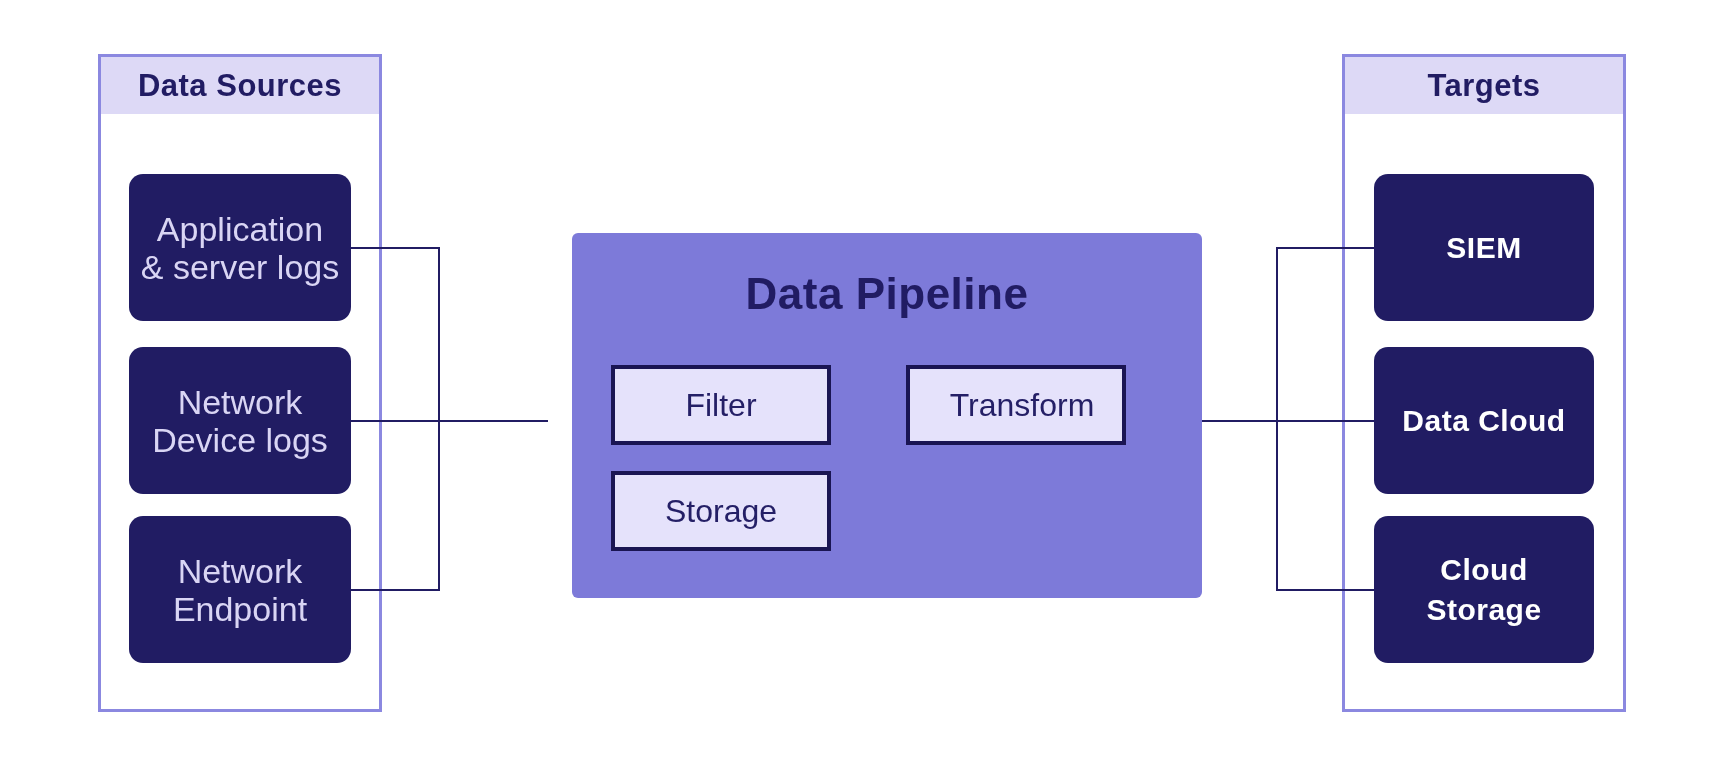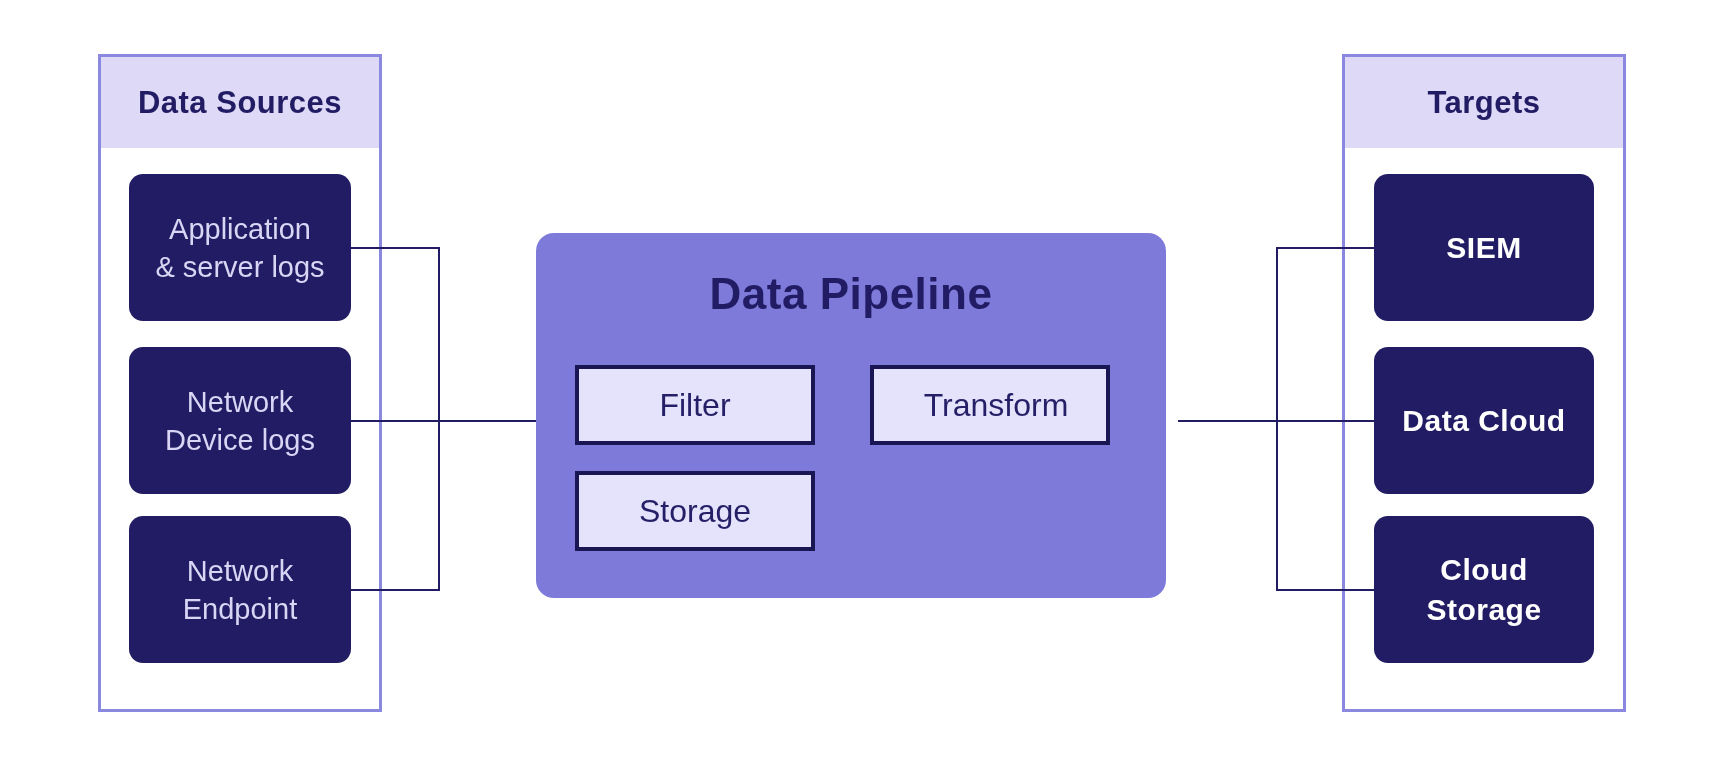--- a/index.html
+++ b/index.html
@@ -4,41 +4,41 @@
 <style>
   html,body{margin:0;padding:0;background:#ffffff;}
   body{font-family:"Liberation Sans","DejaVu Sans",sans-serif;}
   .canvas{position:relative;width:1719px;height:783px;background:#ffffff;overflow:hidden;}
 
   
   .panel{position:absolute;top:54px;width:284px;height:658px;background:#ffffff;
          border:3px solid var(--panel-border,#8b88e0);box-sizing:border-box;}
   .panel.left{left:98px;}
   .panel.right{left:1342px;}
-  .panel-header{height:91px;background:var(--lavender,#ddd9f6);display:flex;
+  .panel-header{height:57px;background:var(--lavender,#ddd9f6);display:flex;
                 align-items:center;justify-content:center;}
   .panel-header span{font-size:31px;font-weight:bold;color:var(--navy,#211c63);letter-spacing:.5px;}
 
   
   .node{position:absolute;background:var(--navy,#211c63);border-radius:14px;
         display:flex;flex-direction:column;align-items:center;justify-content:center;
         text-align:center;}
   .source-node{left:129px;width:222px;height:147px;color:var(--source-text,#d9d5f4);
-               font-size:29px;line-height:38px;}
+               font-size:34px;line-height:38px;}
   .target-node{left:1374px;width:220px;height:147px;color:var(--target-text,#ffffff);
                font-weight:bold;font-size:30px;line-height:40px;letter-spacing:.5px;text-align:right;}
   .row1{top:174px;} .row2{top:347px;} .row3{top:516px;}
   .node .line{display:block;}
 
   
-  .pipeline{position:absolute;left:536px;top:233px;width:630px;height:365px;
-            background:var(--pipeline-fill,#7d7ad9);border-radius:18px;}
+  .pipeline{position:absolute;left:572px;top:233px;width:630px;height:365px;
+            background:var(--pipeline-fill,#7d7ad9);border-radius:6px;}
   .pipeline-title{margin:0;padding-top:36px;text-align:center;font-size:44px;
                   font-weight:bold;color:var(--navy,#211c63);letter-spacing:.5px;}
-  .stage{position:absolute;width:240px;height:80px;background:var(--stage-fill,#e5e2fb);
+  .stage{position:absolute;width:220px;height:80px;background:var(--stage-fill,#e5e2fb);
          border:4px solid #1a1553;box-sizing:border-box;display:flex;align-items:center;
          justify-content:center;font-size:32px;color:#241f66;}
   .stage.c1{left:39px;} .stage.c2{left:334px;padding-left:12px;}
   .stage.r1{top:132px;} .stage.r2{top:238px;}
 
   
   .connector{position:absolute;background:var(--navy,#211c63);}
   .h{height:2px;} .v{width:2px;}
 </style>
 </head>

